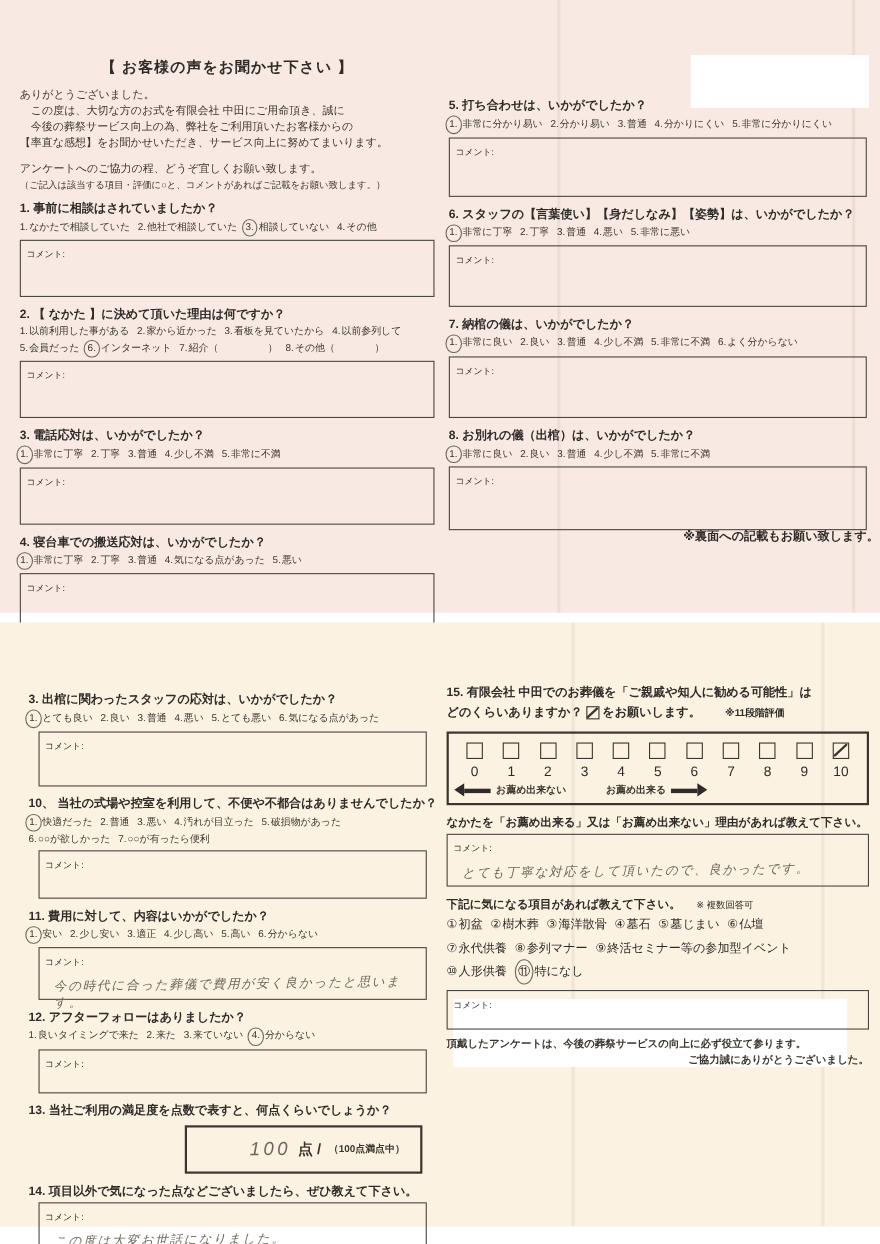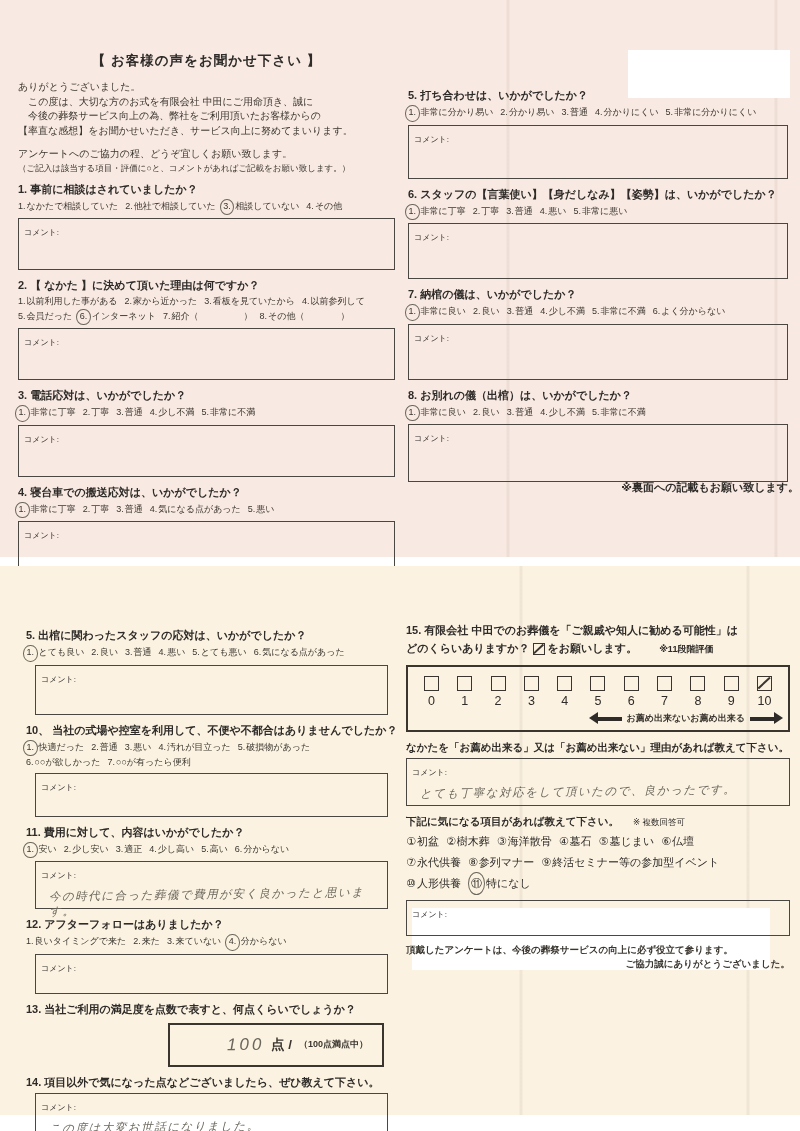--- a/index.html
+++ b/index.html
@@ -45,21 +45,21 @@
       vertical-align:middle;background:transparent;}
   .cb.inline{width:10px;height:10px;margin:0 3px;}
   .cb.big{width:12px;height:12px;margin-right:5px;}
   .cb.checked::after{content:'';position:absolute;left:-2px;top:5px;width:16px;height:1.6px;
       background:#3a362f;transform:rotate(-43deg);}
   .cb.inline.checked::after{left:-2px;top:4px;width:13px;}
   .scale-box{border:2px solid #3a362f;margin-top:8px;padding:7px 9px 5px 9px;}
   .scale-row{display:flex;justify-content:space-between;}
   .scale-cell{width:29px;text-align:center;}
   .scale-num{font-size:12.5px;margin-top:2px;color:#2e2b28;}
-  .scale-labels{display:flex;justify-content:flex-end;align-items:center;margin-top:4px;}
+  .scale-labels{display:flex;justify-content:flex-start;align-items:center;margin-top:4px;gap:36px;}
   .scale-side{font-size:9px;font-weight:bold;}
   .arrow{display:inline-block;position:relative;width:24px;height:4px;background:#2e2b28;vertical-align:middle;margin:0 5px;}
   .arrow.left::before{content:'';position:absolute;left:-9px;top:-4.5px;border-top:6.5px solid transparent;
       border-bottom:6.5px solid transparent;border-right:9px solid #2e2b28;}
   .arrow.right::after{content:'';position:absolute;right:-9px;top:-4.5px;border-top:6.5px solid transparent;
       border-bottom:6.5px solid transparent;border-left:9px solid #2e2b28;}
   .prompt{font-size:10.5px;font-weight:bold;color:#2e2b28;margin:9px 0 2px 0;white-space:nowrap;}
   .prompt .mini{font-size:8.5px;font-weight:normal;margin-left:14px;}
   .topic-line{font-size:11px;line-height:1.85;white-space:nowrap;color:#2e2b28;}
   .topic{margin-right:7px;}
@@ -151,21 +151,21 @@
   </section>
 
   <section class="page page2">
     <div class="fold" style="left:519px"></div>
     <div class="fold" style="left:746px"></div>
     <div class="redaction r2"></div>
 
     <div class="col" id="p2-left">
       <div id="q-p2-left">
           <div class="question">
-            <div class="q-heading">5. 出棺に関わったスタッフの応対は、いかがでしたか？</div>
+            <div class="q-heading">3. 出棺に関わったスタッフの応対は、いかがでしたか？</div>
             <div class="opt-line"><span class="opt"><span class="opt-num circled">1.</span><span class="opt-label">とても良い</span></span><span class="opt"><span class="opt-num">2.</span><span class="opt-label">良い</span></span><span class="opt"><span class="opt-num">3.</span><span class="opt-label">普通</span></span><span class="opt"><span class="opt-num">4.</span><span class="opt-label">悪い</span></span><span class="opt"><span class="opt-num">5.</span><span class="opt-label">とても悪い</span></span><span class="opt"><span class="opt-num">6.</span><span class="opt-label">気になる点があった</span></span></div>
             <div class="comment-box" style="height: 44px;"><span class="comment-label">コメント:</span></div>
           </div>
           <div class="question">
             <div class="q-heading">10、 当社の式場や控室を利用して、不便や不都合はありませんでしたか？</div>
             <div class="opt-line"><span class="opt"><span class="opt-num circled">1.</span><span class="opt-label">快適だった</span></span><span class="opt"><span class="opt-num">2.</span><span class="opt-label">普通</span></span><span class="opt"><span class="opt-num">3.</span><span class="opt-label">悪い</span></span><span class="opt"><span class="opt-num">4.</span><span class="opt-label">汚れが目立った</span></span><span class="opt"><span class="opt-num">5.</span><span class="opt-label">破損物があった</span></span></div>
             <div class="opt-line"><span class="opt"><span class="opt-num">6.</span><span class="opt-label">○○が欲しかった</span></span><span class="opt"><span class="opt-num">7.</span><span class="opt-label">○○が有ったら便利</span></span></div>
             <div class="comment-box" style="height: 38px;"><span class="comment-label">コメント:</span></div>
           </div>
           <div class="question">

